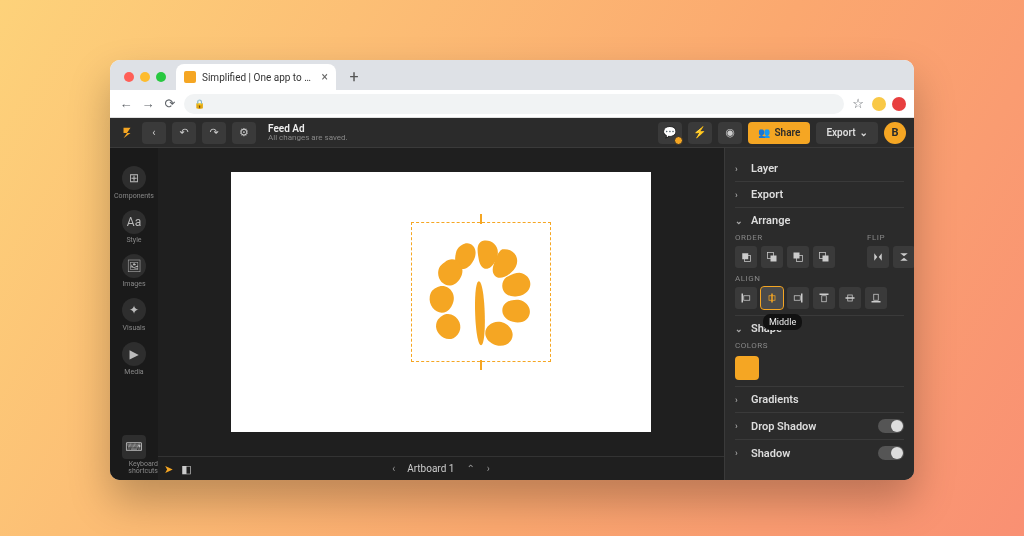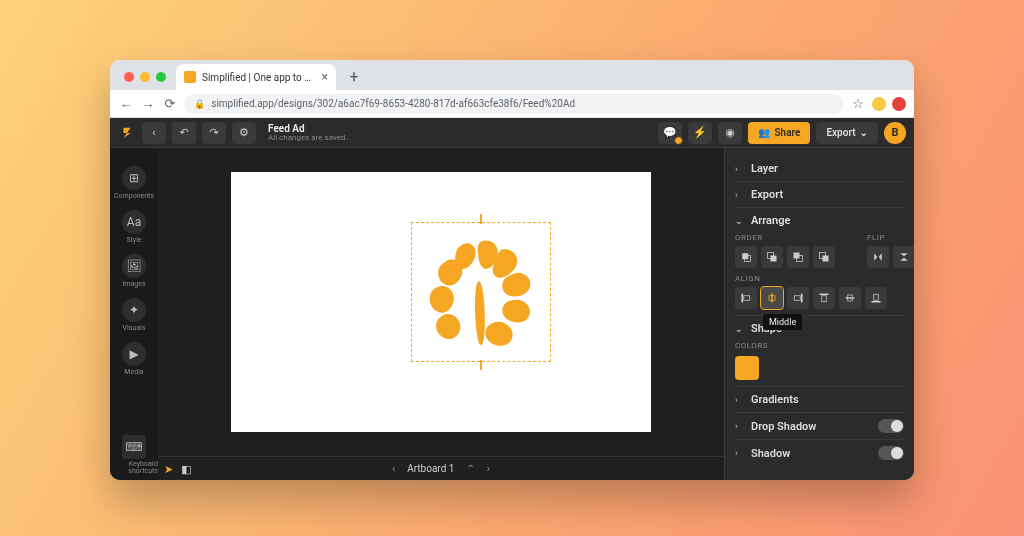--- a/index.html
+++ b/index.html
@@ -81,21 +81,21 @@
   .sect-head .chev { font-size:9px; color:#aaa; width:10px; }
   .sect.toggle { display:flex; align-items:center; justify-content:space-between; }
   .switch { width:26px; height:14px; background:#555; border-radius:8px; position:relative; }
   .switch::after { content:''; position:absolute; right:1px; top:1px; width:12px; height:12px; background:#ddd; border-radius:50%; }
   .sub-label { font-size:8px; color:#888; letter-spacing:0.5px; margin-top:6px; }
   .btn-row { display:flex; gap:4px; margin-top:4px; }
   .mini { width:22px; height:22px; background:#3a3a3a; border-radius:3px; display:flex; align-items:center; justify-content:center; }
   .mini.active { background:#4a4a4a; outline:1px solid #f5a623; }
   .mini svg { width:12px; height:12px; }
   .swatch { width:24px; height:24px; background:#f5a623; border-radius:4px; margin-top:6px; }
-  .tooltip { position:absolute; background:#111; color:#eee; font-size:9px; padding:3px 6px; border-radius:2px; }
+  .tooltip { position:absolute; background:#111; color:#eee; font-size:9px; padding:3px 6px; border-radius:7px; }
 </style>
 </head>
 <body>
 
 <div class="browser">
 
   <div class="tab-strip">
     <div class="traffic">
       <span class="tl-red"></span>
       <span class="tl-yel"></span>
@@ -108,21 +108,20 @@
     </div>
     <div class="newtab">+</div>
   </div>
 
   <div class="url-row">
     <span class="nav-ic">←</span>
     <span class="nav-ic">→</span>
     <span class="nav-ic">⟳</span>
     <div class="url-pill">
       <span class="lock">🔒</span>
-      <span>simplified.app/designs/302/a6ac7f69-8653-4280-817d-af663cfe38f6/Feed%20Ad</span>
     </div>
     <span class="nav-ic">☆</span>
     <span class="ext" style="background:#f9c846"></span>
     <span class="ext" style="background:#e83f3f"></span>
   </div>
 
   <div class="app">
 
     <div class="app-top">
       <div class="logo">

